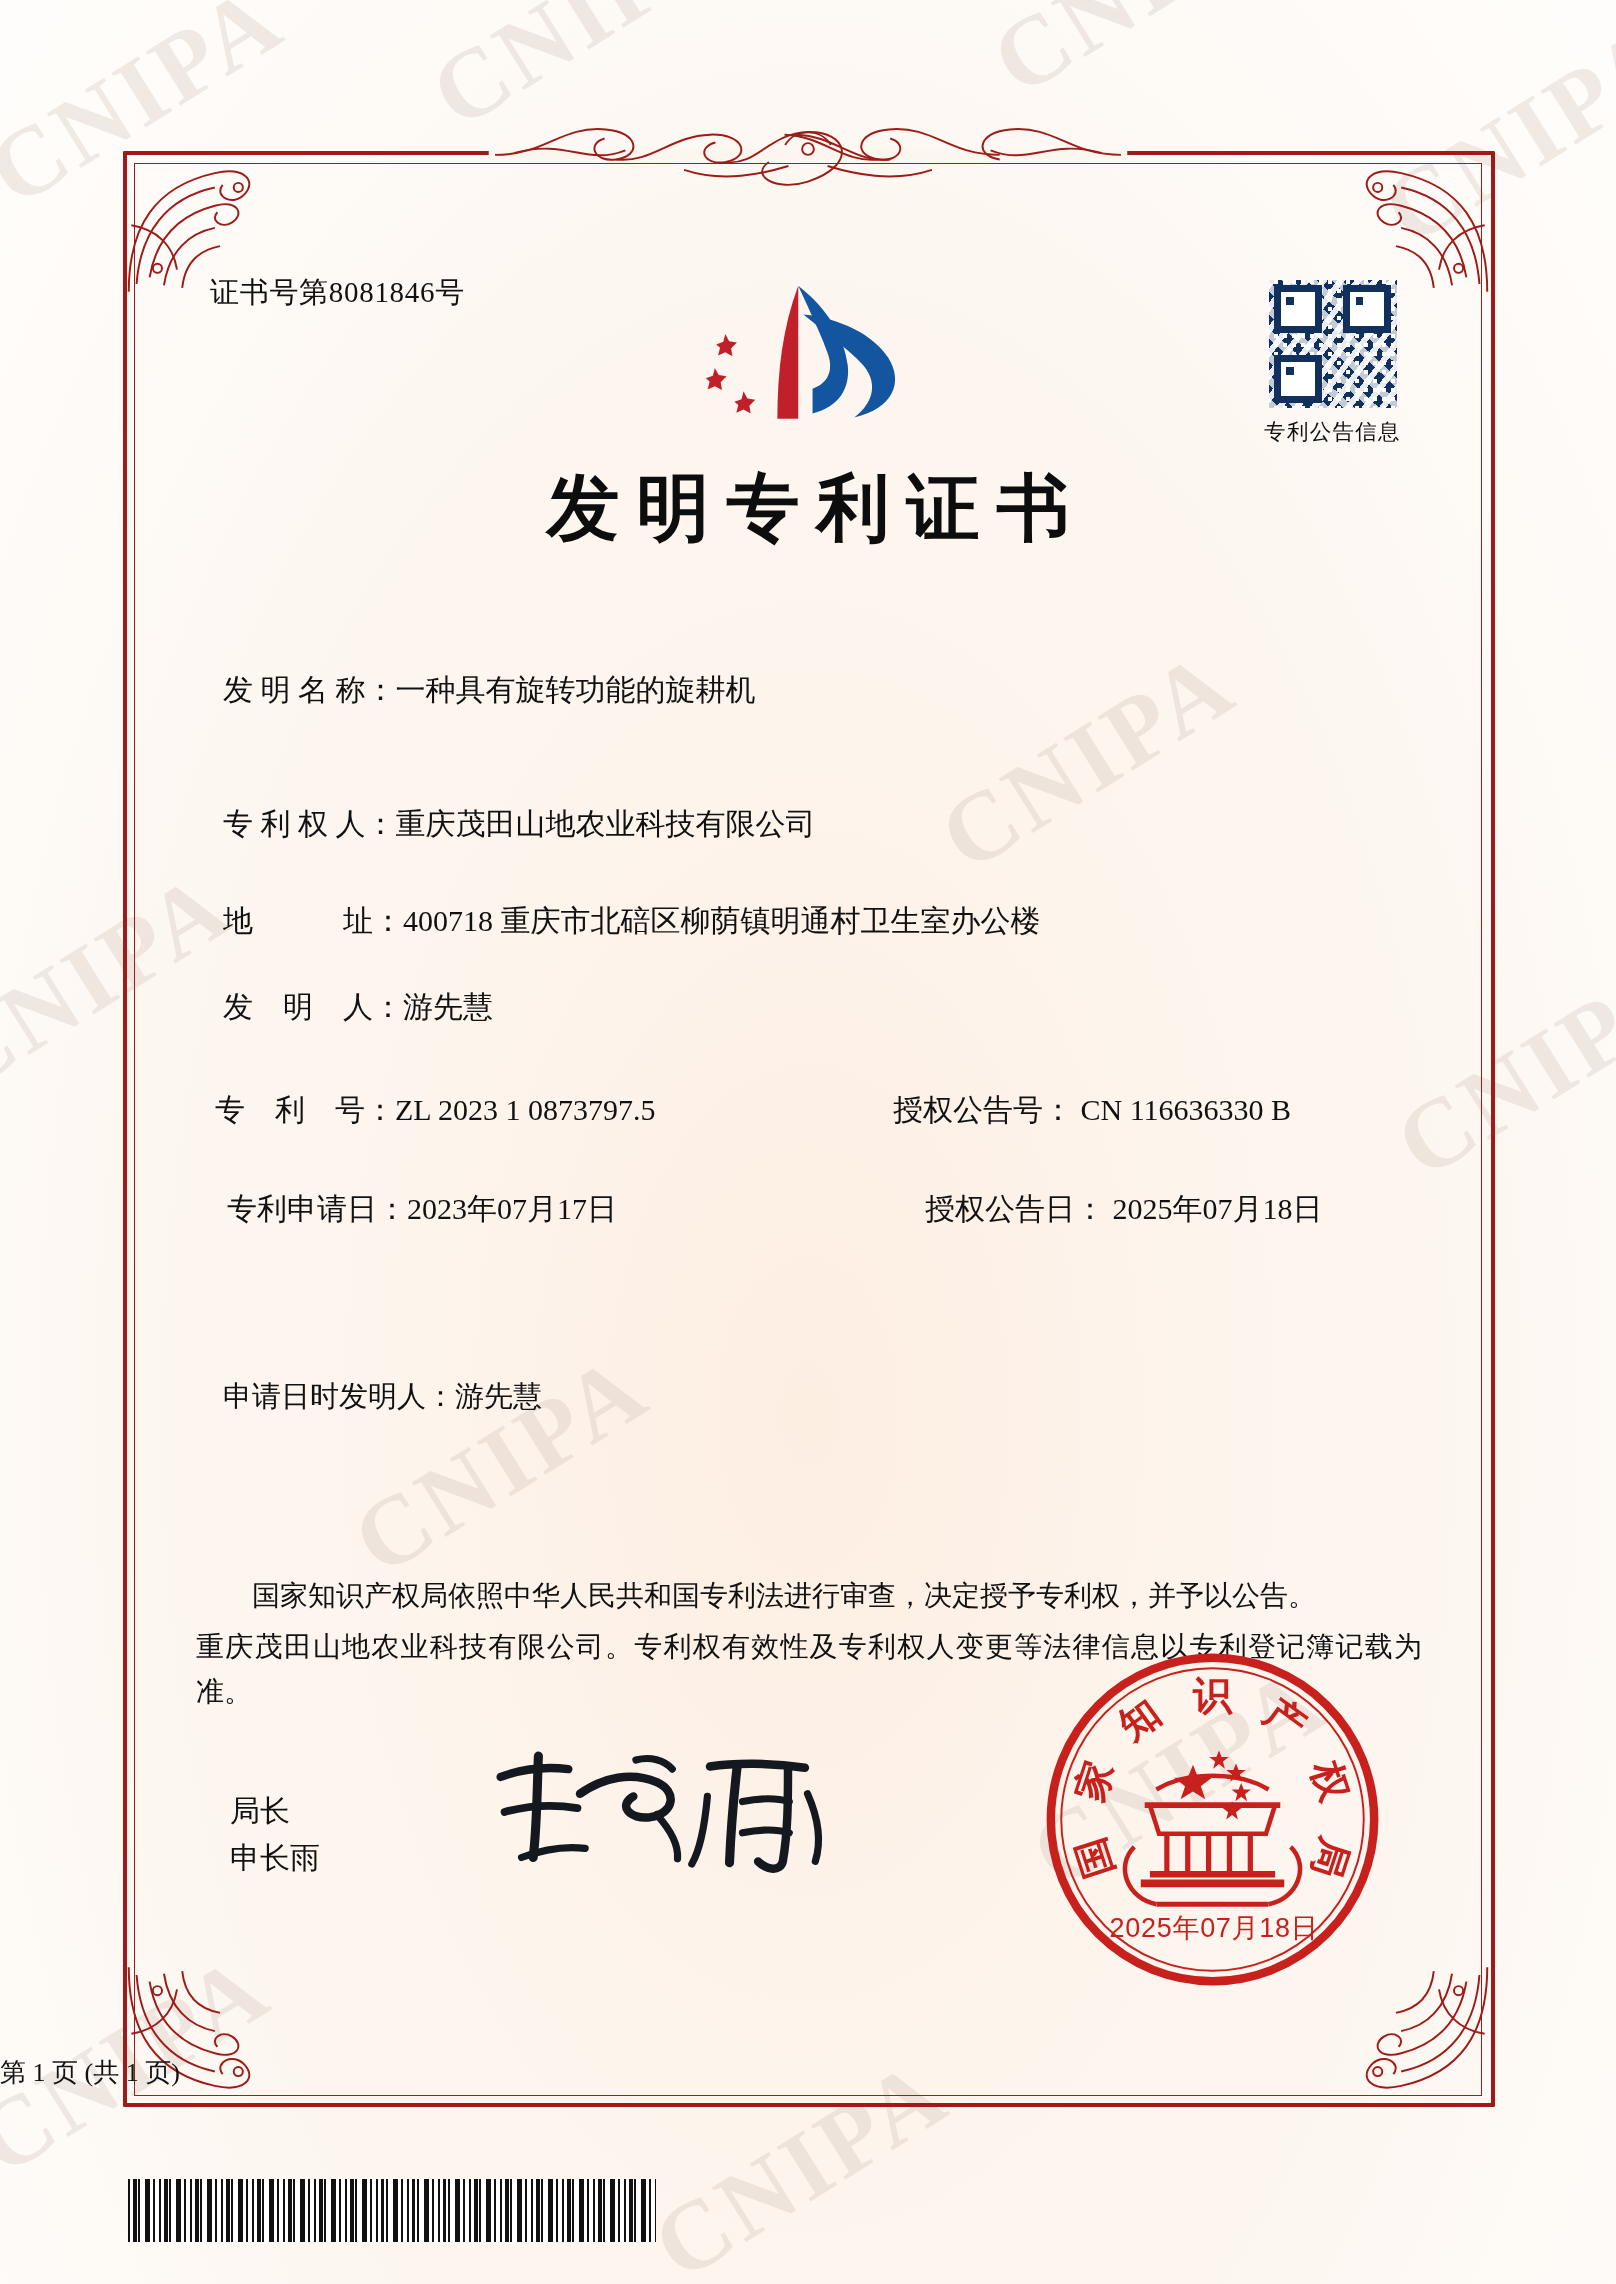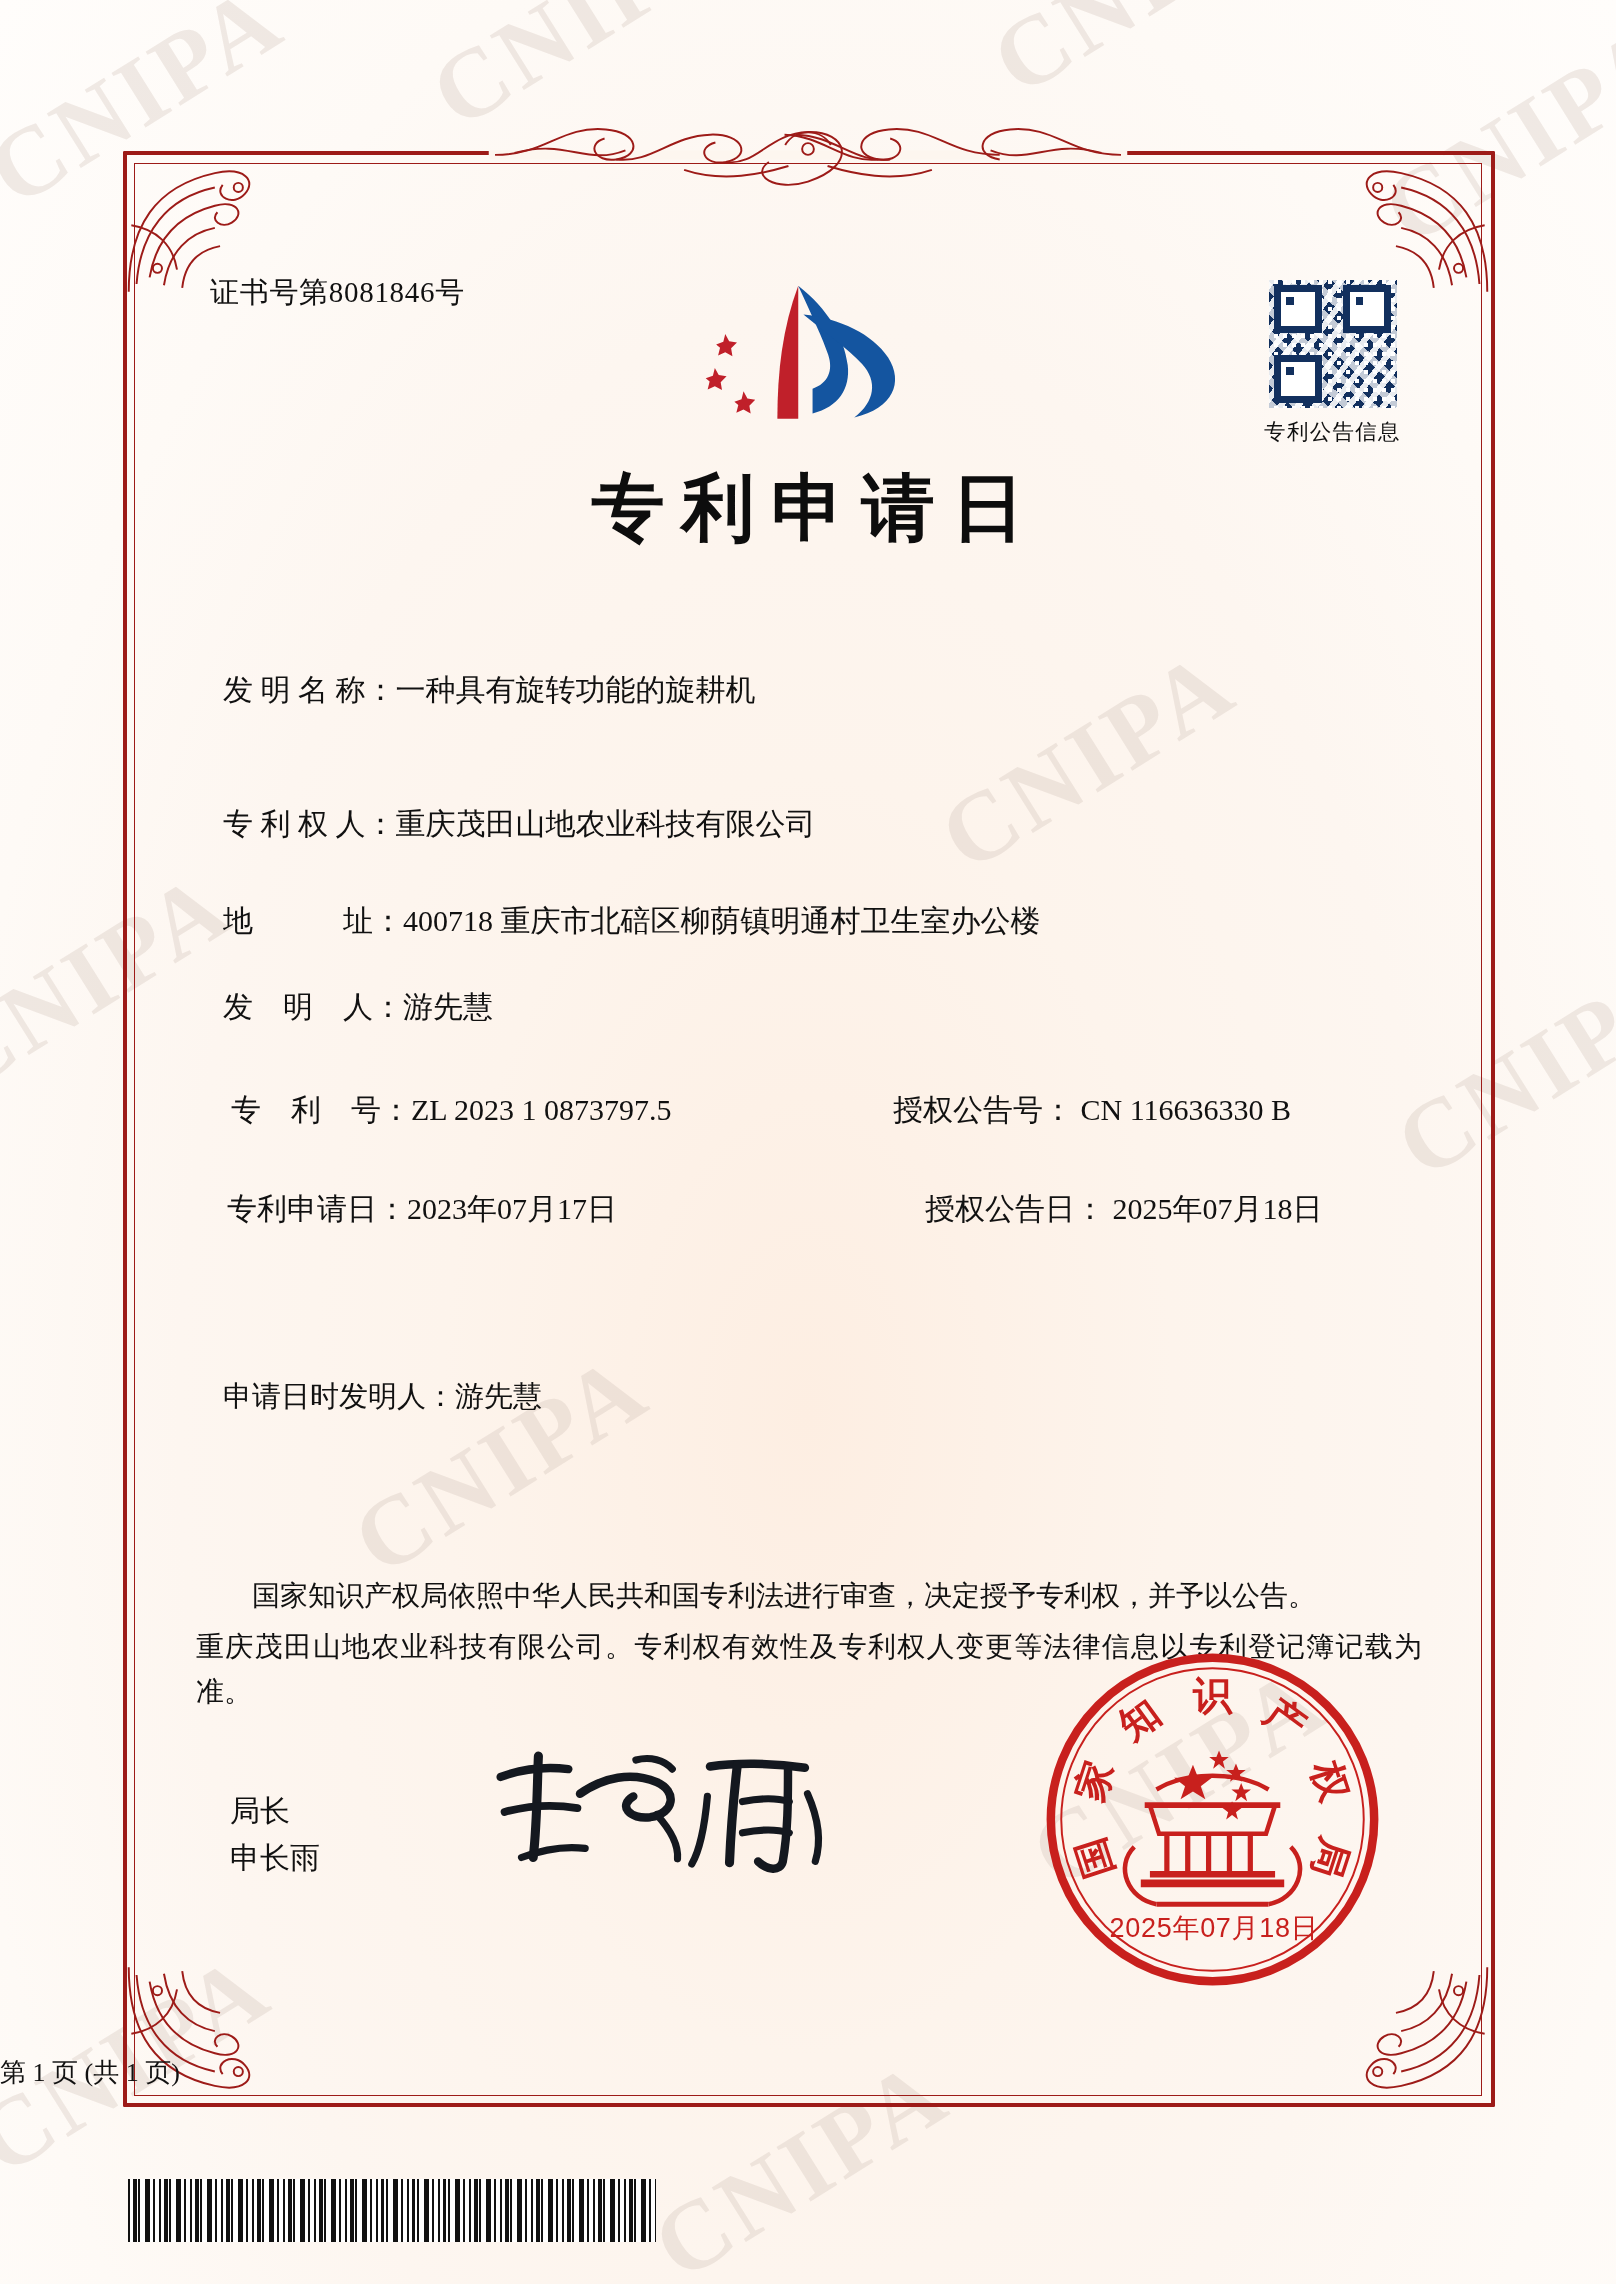--- a/index.html
+++ b/index.html
@@ -365,39 +365,39 @@
         <div class="qr-eye" style="right:5.2px; top:5.2px;">
             <i></i>
           </div>
         <div class="qr-eye" style="left:5.2px; bottom:5.2px;">
             <i></i>
           </div>
       </div>
       <div class="qr-caption">专利公告信息</div>
     </div>
 
-    <div class="title">专利申请日</div>
+    <div class="title">发明专利证书</div>
 
     <div class="field" style="left:223px; top:675px;">
       <span class="lbl">发 明 名 称：</span><span class="val">一种具有旋转功能的旋耕机</span>
     </div>
 
     <div class="field" style="left:223px; top:809px;">
       <span class="lbl">专 利 权 人：</span><span class="val">重庆茂田山地农业科技有限公司</span>
     </div>
 
     <div class="field" style="left:223px; top:906px;">
       <span class="lbl">地　　　址：</span><span class="val">400718 重庆市北碚区柳荫镇明通村卫生室办公楼</span>
     </div>
 
     <div class="field" style="left:223px; top:992px;">
       <span class="lbl">发　明　人：</span><span class="val">游先慧</span>
     </div>
 
-    <div class="field" style="left:231px; top:1095px;text-align:center;">
+    <div class="field" style="left:215px; top:1095px;text-align:center;">
       <span class="lbl">专　利　号：</span><span class="val">ZL 2023 1 0873797.5</span>
     </div>
     <div class="field" style="left:893px; top:1095px;">
       <span class="lbl">授权公告号：</span>&nbsp;<span class="val">CN 116636330 B</span>
     </div>
 
     <div class="field" style="left:227px; top:1194px;">
       <span class="lbl">专利申请日：</span><span class="val">2023年07月17日</span>
     </div>
     <div class="field" style="left:925px; top:1194px;">

